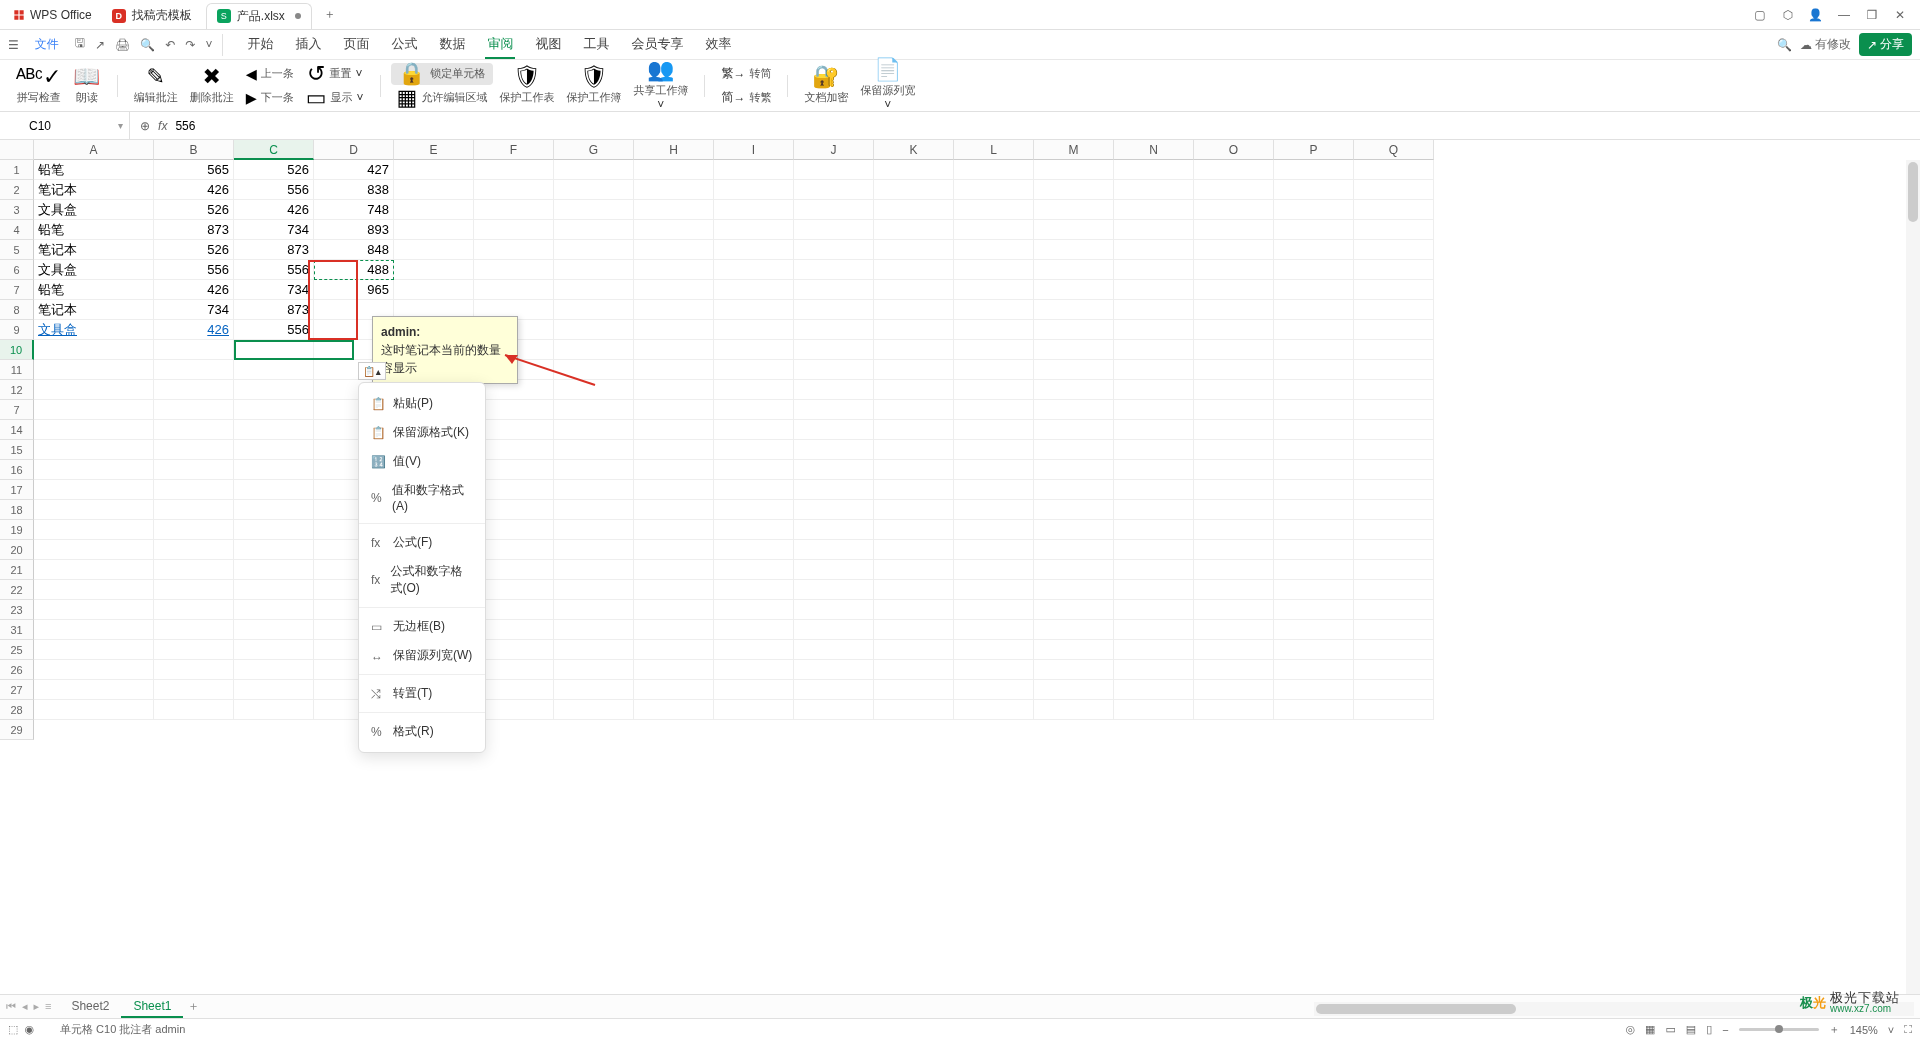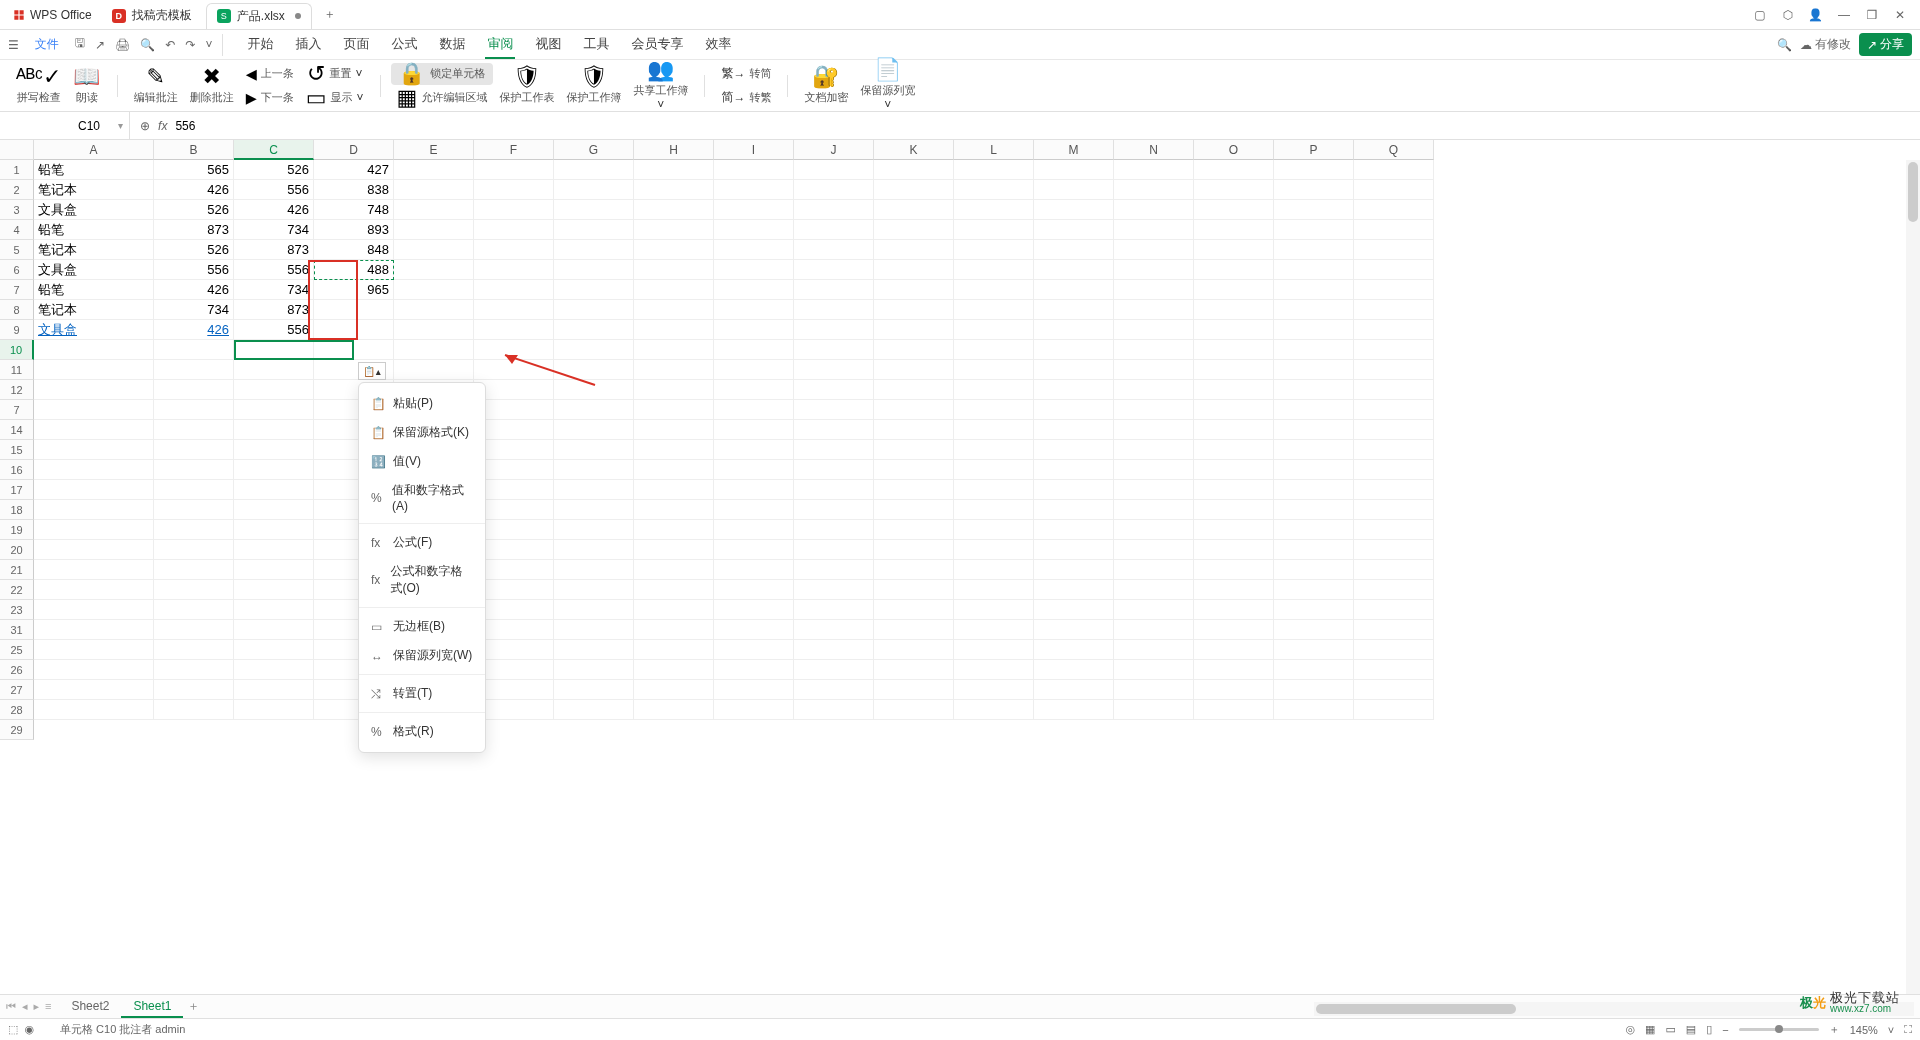--- a/index.html
+++ b/index.html
@@ -32,21 +32,21 @@
 .modify{color:#666;font-size:12px;display:flex;align-items:center;gap:3px}
 .ribbon{height:52px;border-bottom:1px solid #e0e0e0;display:flex;align-items:center;padding:4px 10px}
 .rgrp{display:flex;flex-direction:column;align-items:center;justify-content:center;padding:2px 6px;cursor:pointer}
 .rgrp .ic{font-size:22px;color:#000000;height:22px;display:flex;align-items:center}
 .rgrp .lbl{font-size:11px;color:#555;margin-top:2px;white-space:nowrap}
 .rgrp.small{flex-direction:row;gap:4px;padding:2px 6px;height:22px}
 .rgrp.small .lbl{margin:0}
 .rcol{display:flex;flex-direction:column;gap:2px}
 .lockbtn{background:#e5e5e5;border-radius:4px;padding:3px 6px;display:flex;align-items:center;gap:4px}
 .namerow{height:28px;border-bottom:1px solid #e0e0e0;display:flex;align-items:center}
-.namebox{width:130px;border-right:1px solid #e0e0e0;height:100%;display:flex;align-items:center;justify-content:flex-end;position:relative}
+.namebox{width:130px;border-right:1px solid #e0e0e0;height:100%;display:flex;align-items:center;justify-content:flex-start;position:relative}
 .namebox input{border:none;text-align:center;width:80px;font-size:12px;outline:none}
 .namebox .dd{position:absolute;right:6px;color:#999;font-size:10px}
 .fx{display:flex;align-items:center;gap:8px;padding:0 10px;color:#666}
 .fx input{border:none;outline:none;font-size:12px;width:200px}
 .grid{position:relative;height:calc(100% - 30px - 30px - 52px - 28px - 24px - 22px);overflow:hidden}
 .corner{position:absolute;left:0;top:0;width:34px;height:20px;background:#fbfbfb;border-right:1px solid #ddd;border-bottom:1px solid #ddd}
 .colhdr{position:absolute;left:34px;top:0;height:20px;display:flex}
 .colhdr .ch{width:80px;text-align:center;font-size:12px;color:#555;border-right:1px solid #e0e0e0;border-bottom:1px solid #ccc;background:#fbfbfb;line-height:20px}
 .colhdr .ch:first-child{width:120px}
 .colhdr .ch.sel{background:#e8f3ec;color:#0a8f4e;border-bottom:2px solid #0a8f4e}
@@ -821,20 +821,25 @@
         <div class="cell"></div>
       </div>
     </div>
 
   <div class="copyrange" style="left:314px;top:120px;width:80px;height:20px"></div>
 
   <div class="redmark" style="left:308px;top:120px;width:50px;height:80px;border-style:solid"></div>
 
   <div class="selcell" style="left:234px;top:200px;width:120px;height:20px"></div>
 
+  <div class="comment" style="left:372px;top:176px">
+    <div class="auth">admin:</div>
+    <div>这时笔记本当前的数量</div>
+    <div>容显示</div>
+  </div>
 
   <svg class="arrow" style="left:500px;top:210px" width="100" height="40">
     <line x1="95" y1="35" x2="5" y2="5" class="arrowline"></line>
     <polygon points="5,5 18,5 12,14" class="arrowhead"></polygon>
   </svg>
 
   <div class="pastebtn" style="left:358px;top:222px">📋▴</div>
 
   <div class="menu" id="pastemenu" style="left:358px;top:242px">
       <div class="mi">

